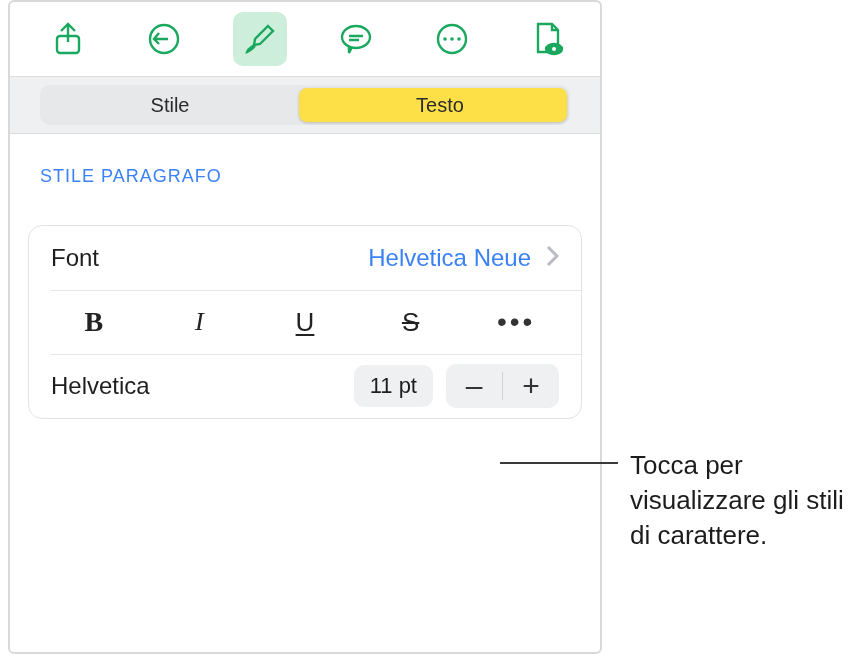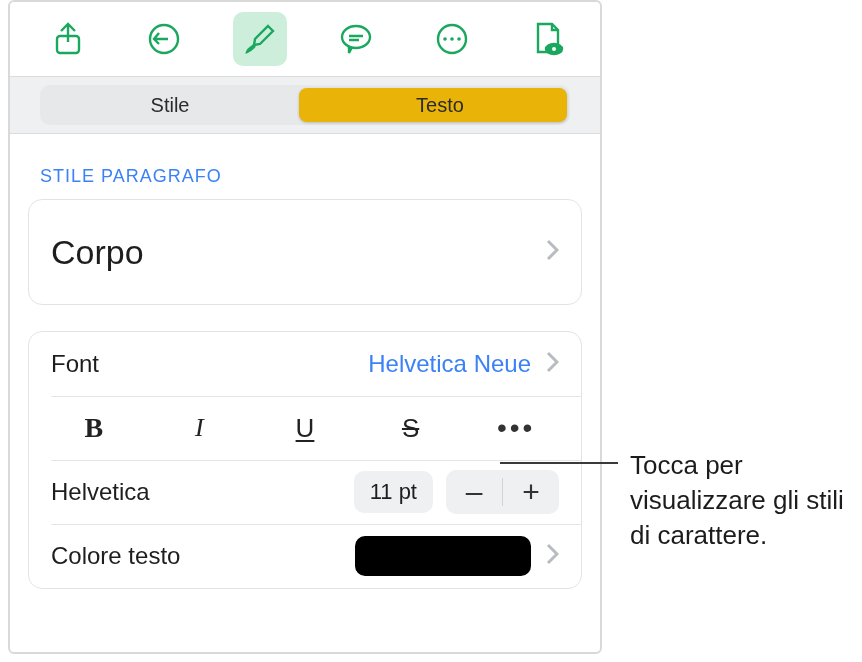--- a/index.html
+++ b/index.html
@@ -12,21 +12,21 @@
   .tool-btn { width: 96px; height: 72px; display: flex; align-items: center; justify-content: center; flex: 0 0 auto; }
   .tool-btn .glyph { display:flex; align-items:center; justify-content:center; width:54px; height:54px; border-radius:10px; }
   .tool-btn.active .glyph { background: #cdeedb; }
   .tool-btn svg { stroke: #1aa85e; fill: none; stroke-width: 2.4; }
 
   
   .segbar { height: 58px; display:flex; align-items:center; justify-content:center; background:#eef0f2; border-top:1px solid #dcdcdc; border-bottom:1px solid #dcdcdc; }
   .segmented { display:flex; align-items:stretch; width: 530px; height: 40px; background:#e6e8ea; border-radius:10px; padding:3px; }
   .seg { flex:1; display:flex; align-items:center; justify-content:center; font-size:20px; color:#2b2b2b; border-radius:8px; cursor:pointer; }
   .seg + .seg { margin-left: 2px; }
-  .seg.sel { background:#eab308; box-shadow: 0 1px 3px rgba(0,0,0,0.2); font-weight:500;padding-left:14px; }
+  .seg.sel { background:#fde047; box-shadow: 0 1px 3px rgba(0,0,0,0.2); font-weight:500;padding-left:14px; }
 
   .section-label { padding: 32px 30px 12px; font-size:18px; letter-spacing:1px; color:#3b82f6; text-transform:uppercase; }
 
   .card { margin: 0 18px; background:#fff; border:1px solid #e3e3e3; border-radius:14px; }
 
   .row { display:flex; align-items:center; padding: 0 22px; min-height: 64px; position:relative; }
   .row + .row::before { content:""; position:absolute; left:22px; right:0; top:0; height:1px; background:#e5e5e5; }
   .row .label { font-size:24px; color:#1e1e1e; }
   .row .value { margin-left:auto; font-size:24px; color:#3b82f6; }
   .row .chev { margin-left: 14px; }
@@ -119,30 +119,20 @@
   </div>
 
   <div class="segbar">
     <div class="segmented">
       <div class="seg">Stile</div>
       <div class="seg sel">Testo</div>
     </div>
   </div>
 
   <div class="section-label">STILE PARAGRAFO</div>
-  <div class="card">
-    <div class="row para-row">
-      <span class="label">Corpo</span>
-      <span class="chev" style="margin-left:auto">
-        <svg width="14" height="22" viewBox="0 0 14 22">
-              <path d="M3 2l9 9-9 9"></path>
-            </svg>
-      </span>
-    </div>
-  </div>
 
   <div style="height:26px"></div>
 
   <div class="card">
     <div class="row">
       <span class="label">Font</span>
       <span class="value">Helvetica Neue</span>
       <span class="chev">
         <svg width="14" height="22" viewBox="0 0 14 22">
               <path d="M3 2l9 9-9 9"></path>
@@ -163,29 +153,20 @@
       <div class="size-controls">
         <div class="size-chip">11 pt</div>
         <div class="stepper">
           <div class="step">–</div>
           <div class="div"></div>
           <div class="step">+</div>
         </div>
       </div>
     </div>
 
-    <div class="row">
-      <span class="label">Colore testo</span>
-      <div class="swatch" style="background:#000000"></div>
-      <span class="chev">
-        <svg width="14" height="22" viewBox="0 0 14 22">
-              <path d="M3 2l9 9-9 9"></path>
-            </svg>
-      </span>
-    </div>
   </div>
 
 </div>
 
 <div class="callout">
   <div class="line"></div>
   <div class="text">Tocca per visualizzare gli stili di carattere.</div>
 </div>
 
 </div>

